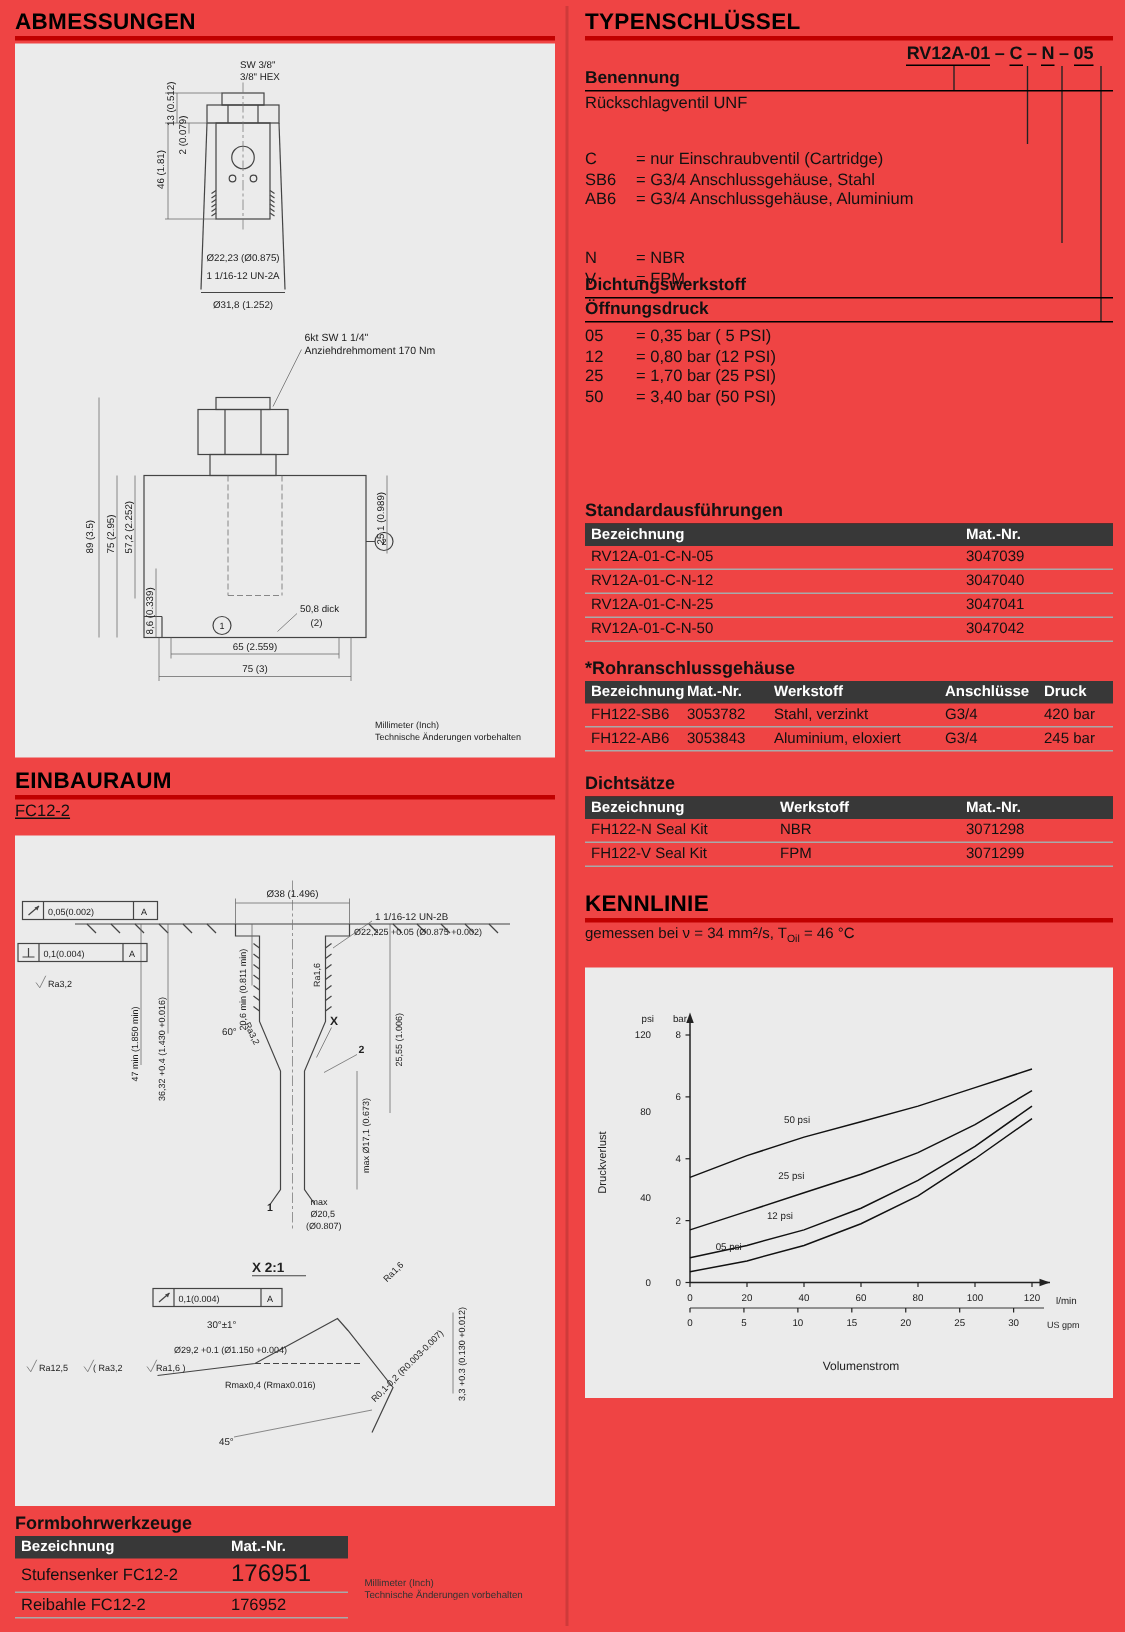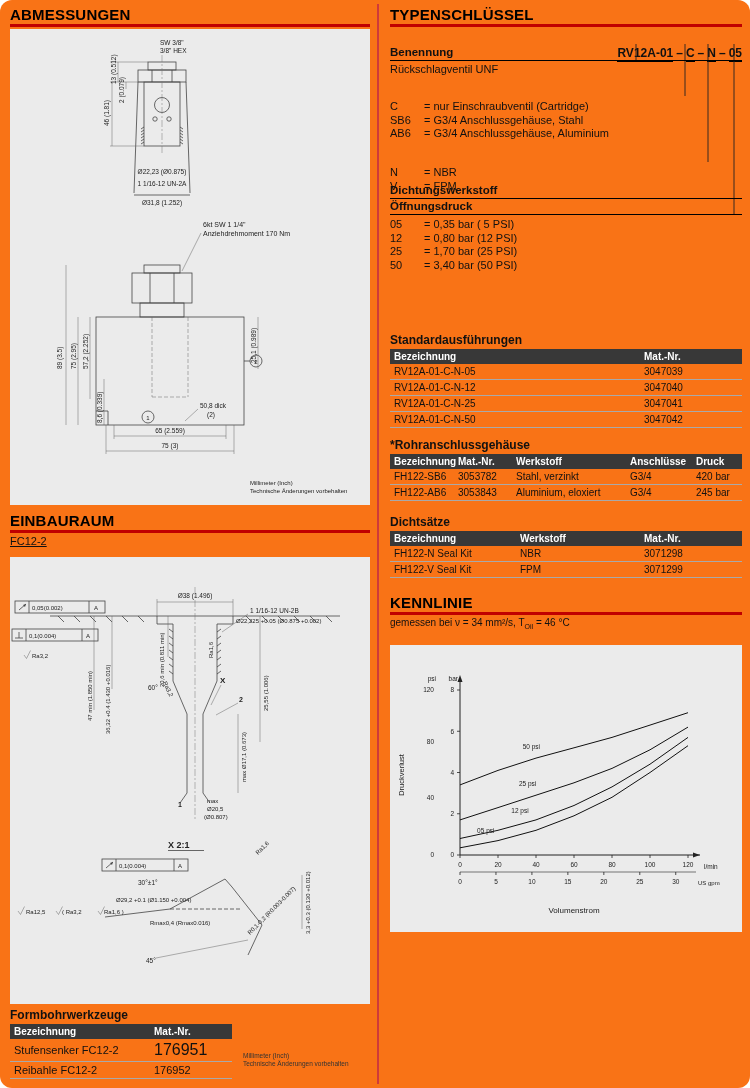--- a/index.html
+++ b/index.html
@@ -1,17 +1,17 @@
 <!DOCTYPE html>
 <html><head>
 <meta charset="utf-8">
 <style>
   * { margin:0; padding:0; box-sizing:border-box; }
   body { background:#fff; font-family:"Liberation Sans", sans-serif; color:#111; }
-  .page { position:relative; width:750px; height:1088px; background:#f97316; overflow:hidden;border-radius:12px; }
+  .page { position:relative; width:750px; height:1088px; background:#ef4444; overflow:hidden; }
   .abs { position:absolute; }
   .h-main { font-size:15px; font-weight:bold; letter-spacing:.2px; color:#000; }
   .redrule { background:#c00000; height:2.5px; }
   .graybox { background:#ebebeb; }
   .divider { width:2px; background:#cf3a3a; }
   .subtitle { font-size:11px; color:#111; }
   .sec-head { font-size:11.5px; font-weight:bold; border-bottom:1px solid #000; padding-bottom:2px; width:352px; }
   .sec-val  { font-size:11px; }
   .sec-item { font-size:11px; display:flex; line-height:13.5px; }
   .sec-item .code { width:34px; flex:none; }
@@ -286,21 +286,21 @@
     </tbody>
   </table>
   <div class="abs footnote" style="left:243px;top:1052px;">
     <div>Millimeter (Inch)</div>
     <div>Technische Änderungen vorbehalten</div>
   </div>
 
   <div class="abs h-main" style="left:390px;top:6px;">TYPENSCHLÜSSEL</div>
   <div class="abs redrule" style="left:390px;top:24px;width:352px;"></div>
 
-  <div class="abs typecode" style="right:8px;top:28px;margin-top:18px;">
+  <div class="abs typecode" style="right:21px;top:28px;">
     <span class="seg">RV12A-01</span><span class="sep">–</span><span class="seg">C</span><span class="sep">–</span><span class="seg">N</span><span class="sep">–</span><span class="seg">05</span>
   </div>
 
   <svg class="abs" style="left:390px;top:44px;" width="352" height="215">
     <line x1="246" y1="0" x2="246" y2="16" stroke="#222" stroke-width="0.9"></line>
     <line x1="295" y1="0" x2="295" y2="52" stroke="#222" stroke-width="0.9"></line>
     <line x1="318" y1="0" x2="318" y2="118" stroke="#222" stroke-width="0.9"></line>
     <line x1="344" y1="0" x2="344" y2="170" stroke="#222" stroke-width="0.9"></line>
   </svg>
 

